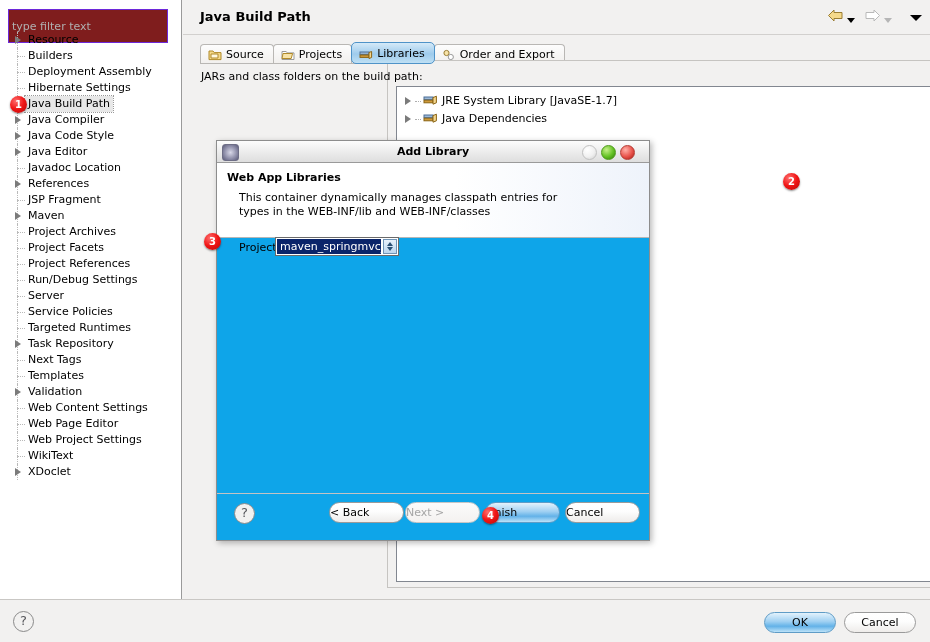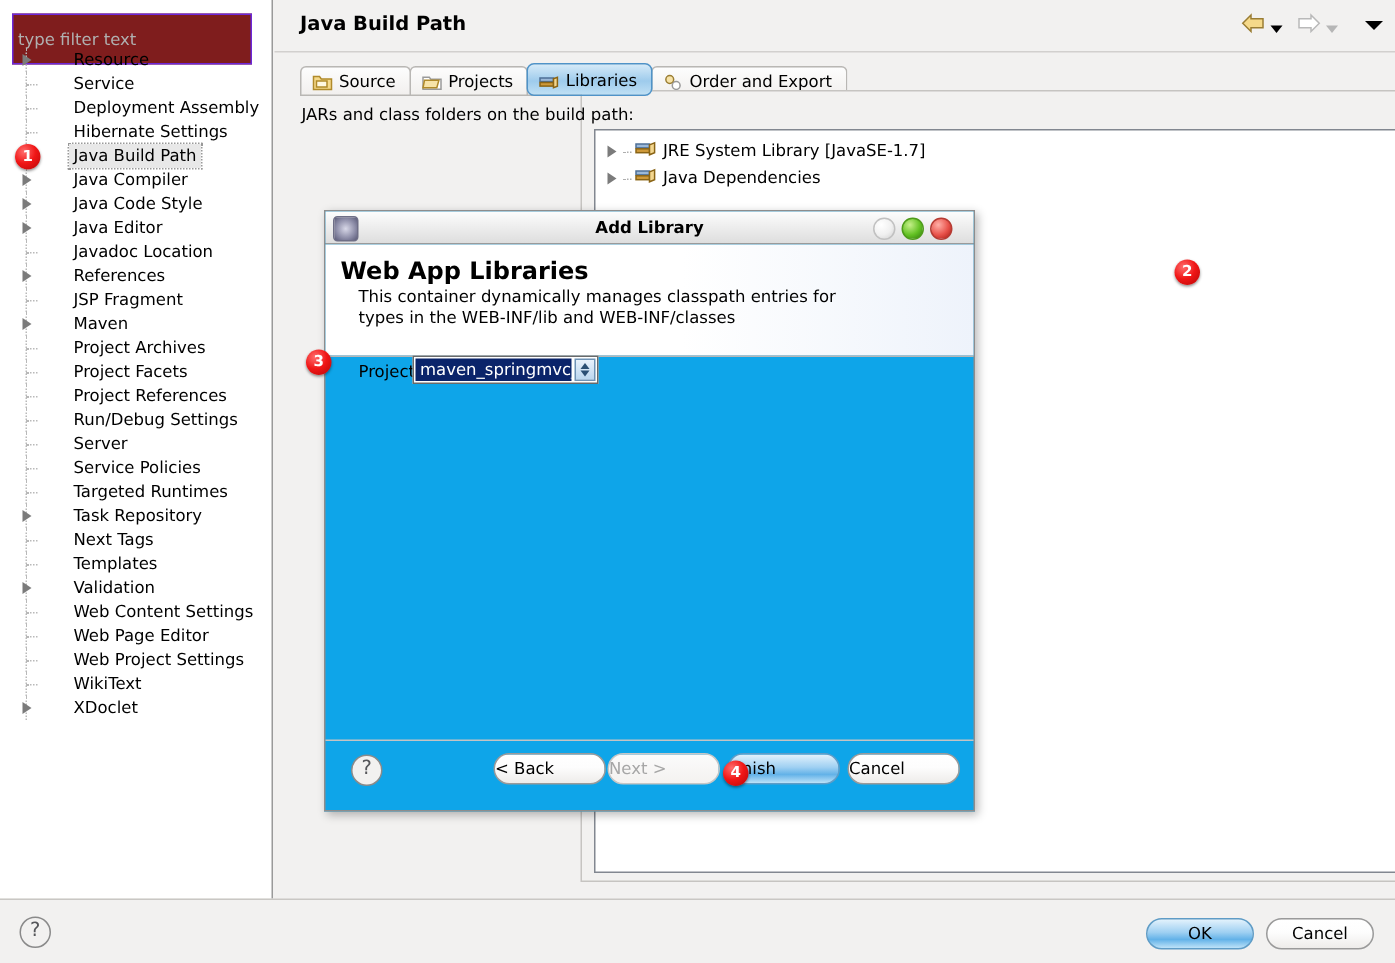--- a/index.html
+++ b/index.html
@@ -32,21 +32,21 @@
     color: #a9a9a9;
     padding: 16px 3px;
     line-height: 15px;
   }
   #filter-box::placeholder { color:#b0b0b0; }
   #tree { position:absolute; left:0; top:32px; width:182px; }
   .tnode {
     position: relative;
     height: 16px;
     line-height: 16px;
-    padding-left: 49px;
+    padding-left: 28px;
     white-space: nowrap;
     font-size: 11px;
     color: #000;
   }
   .tnode .guide {
     position:absolute; left:17px; top:0; width:1px; height:16px;
     border-left: 1px dotted #b9b9b9;
   }
   .tnode .dash {
     position:absolute; left:17px; top:8px; width:8px; height:1px;
@@ -188,21 +188,21 @@
   .winbtn { position:absolute; top:4px; width:13px; height:13px; border-radius:50%; }
   #wb-min { right:52px; background: radial-gradient(circle at 35% 30%, #ffffff 0%, #f0f0f0 55%, #cfcfcf 100%); border:1px solid #c1c1c1;}
   #wb-max { right:33px; background: radial-gradient(circle at 35% 30%, #c6f08a 0%, #63c123 55%, #2f7a0c 100%); border:1px solid #4e9b1a;}
   #wb-close { right:14px; background: radial-gradient(circle at 35% 30%, #ffb0a8 0%, #e8524a 55%, #a51a12 100%); border:1px solid #b53b33;}
 
   #dlg-header {
     position:relative; height:74px;
     background: linear-gradient(to right,#ffffff 0%,#ffffff 55%,#eef3fb 100%);
     border-bottom: 1px solid #b6b6b6;
   }
-  #dlg-h-title { position:absolute; left:10px; top:8px; font-weight:bold; font-size:16px; }
+  #dlg-h-title { position:absolute; left:10px; top:8px; font-weight:bold; font-size:11px; }
   #dlg-h-desc { position:absolute; left:22px; top:28px; font-size:11px; line-height:14px; color:#000; }
   #proj-row { position:absolute; left:0; top:96px; width:100%; height:22px; }
   #proj-label { position:absolute; left:22px; top:4px; font-size:11px; }
   #proj-combo {
     position:absolute; left:58px; top:0; width:124px; height:19px;
     border:1px solid #6a6a6a; background:#ffffff; box-sizing:border-box;
   }
   #proj-combo-inner {
     position:absolute; left:1px; top:1px; width:104px; height:15px;
     background:#0a246a; color:#ffffff; font-size:11px; line-height:15px;
@@ -267,21 +267,21 @@
 </style>
 </head>
 <body>
 
 <div id="root">
 
   <div id="sidebar">
     <input id="filter-box" type="text" placeholder="type filter text" style="">
     <div id="tree">
         <div class="tnode"><span class="guide"></span><span class="arrow"></span><span class="lbl">Resource</span></div>
-        <div class="tnode"><span class="guide"></span><span class="dash"></span><span class="lbl">Service</span></div>
+        <div class="tnode"><span class="guide"></span><span class="dash"></span><span class="lbl">Builders</span></div>
         <div class="tnode"><span class="guide"></span><span class="dash"></span><span class="lbl">Deployment Assembly</span></div>
         <div class="tnode"><span class="guide"></span><span class="dash"></span><span class="lbl">Hibernate Settings</span></div>
         <div class="tnode selected"><span class="guide"></span><span class="dash"></span><span class="lbl">Java Build Path</span></div>
         <div class="tnode"><span class="guide"></span><span class="arrow"></span><span class="lbl">Java Compiler</span></div>
         <div class="tnode"><span class="guide"></span><span class="arrow"></span><span class="lbl">Java Code Style</span></div>
         <div class="tnode"><span class="guide"></span><span class="arrow"></span><span class="lbl">Java Editor</span></div>
         <div class="tnode"><span class="guide"></span><span class="dash"></span><span class="lbl">Javadoc Location</span></div>
         <div class="tnode"><span class="guide"></span><span class="arrow"></span><span class="lbl">References</span></div>
         <div class="tnode"><span class="guide"></span><span class="dash"></span><span class="lbl">JSP Fragment</span></div>
         <div class="tnode"><span class="guide"></span><span class="arrow"></span><span class="lbl">Maven</span></div>

